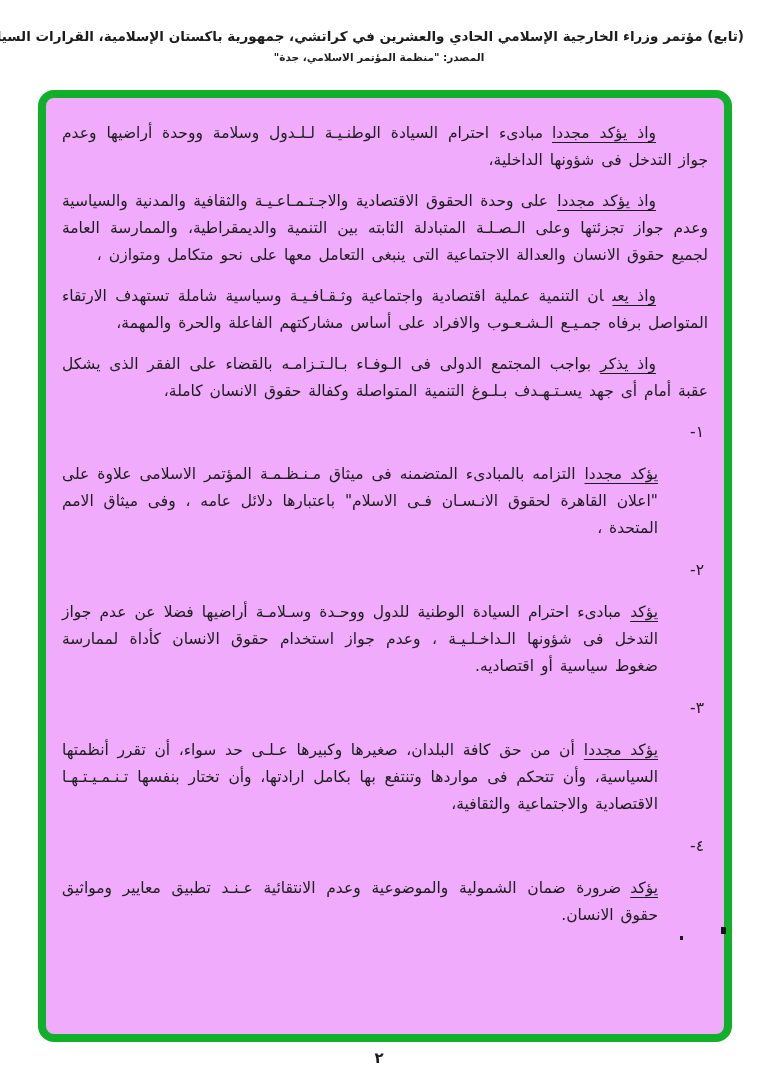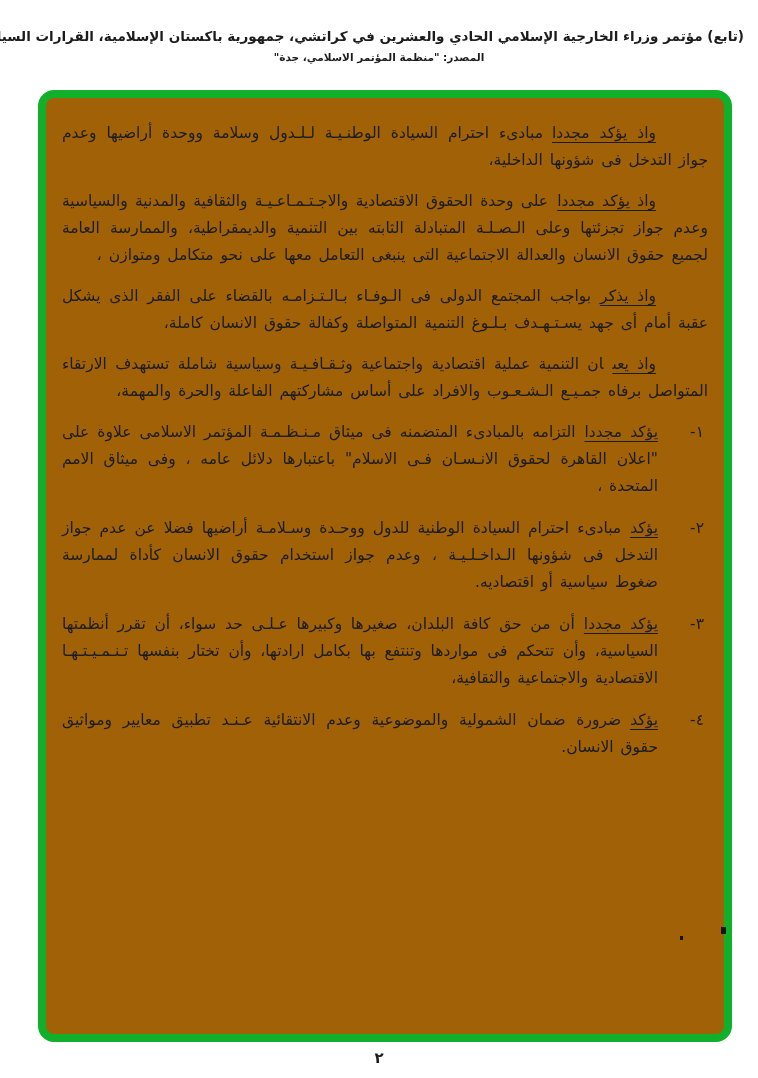--- a/index.html
+++ b/index.html
@@ -40,21 +40,21 @@
   
   .doc-frame {
     position: absolute;
     top: 90px;
     left: 38px;
     width: 694px;
     height: 952px;
     box-sizing: border-box;
     border: 8px solid #11b02b;
     border-radius: 16px;
-    background: #a16207;
+    background: #f0abfc;
     padding: 22px 16px 0 16px;
     direction: rtl;
     overflow: hidden;
   }
 
   .para {
     font-size: 15.5px;
     line-height: 27px;
     text-align: justify;
     margin: 0 0 14px 0;
@@ -77,20 +77,21 @@
     margin: 0 0 15px 0;
     word-spacing: 2px;
   }
   .item-num {
     flex: 0 0 46px;
     padding-right: 4px;
   }
   .item-body {
     flex: 1;
     text-align: justify;
+    margin-top: 42px;
   }
 
   
   .page-number {
     position: absolute;
     bottom: 11px;
     left: 0;
     right: 0;
     text-align: center;
     font-size: 15px;
@@ -128,25 +129,25 @@
   <p class="para">
     <span class="lead">واذ يؤكد مجددا</span><span>مبادىء احترام السيادة الوطنـيـة لـلـدول وسلامة ووحدة أراضيها وعدم جواز التدخل فى شؤونها الداخلية،</span>
   </p>
 
 
   <p class="para">
     <span class="lead">واذ يؤكد مجددا</span><span>على وحدة الحقوق الاقتصادية والاجـتـمـاعـيـة والثقافية والمدنية والسياسية وعدم جواز تجزئتها وعلى الـصـلـة المتبادلة الثابته بين التنمية والديمقراطية، والممارسة العامة لجميع حقوق الانسان والعدالة الاجتماعية التى ينبغى التعامل معها على نحو متكامل ومتوازن ،</span>
   </p>
 
   <p class="para">
-    <span class="lead">واذ يذكر</span><span>بواجب المجتمع الدولى فى الـوفـاء بـالـتـزامـه بالقضاء على الفقر الذى يشكل عقبة أمام أى جهد يسـتـهـدف بـلـوغ التنمية المتواصلة وكفالة حقوق الانسان كاملة،</span>
+    <span class="lead">واذ يعى</span><span>ان التنمية عملية اقتصادية واجتماعية وثـقـافـيـة وسياسية شاملة تستهدف الارتقاء المتواصل برفاه جمـيـع الـشـعـوب والافراد على أساس مشاركتهم الفاعلة والحرة والمهمة،</span>
   </p>
 
   <p class="para">
-    <span class="lead">واذ يعى</span><span>ان التنمية عملية اقتصادية واجتماعية وثـقـافـيـة وسياسية شاملة تستهدف الارتقاء المتواصل برفاه جمـيـع الـشـعـوب والافراد على أساس مشاركتهم الفاعلة والحرة والمهمة،</span>
+    <span class="lead">واذ يذكر</span><span>بواجب المجتمع الدولى فى الـوفـاء بـالـتـزامـه بالقضاء على الفقر الذى يشكل عقبة أمام أى جهد يسـتـهـدف بـلـوغ التنمية المتواصلة وكفالة حقوق الانسان كاملة،</span>
   </p>
 
   <section class="items">
 
     <div class="item">
       <span class="item-num">١-</span>
       <span class="item-body"><span class="lead">يؤكد مجددا</span><span>التزامه بالمبادىء المتضمنه فى ميثاق مـنـظـمـة المؤتمر الاسلامى علاوة على "اعلان القاهرة لحقوق الانـسـان فـى الاسلام" باعتبارها دلائل عامه ، وفى ميثاق الامم المتحدة ،</span></span>
     </div>
 
     <div class="item">

